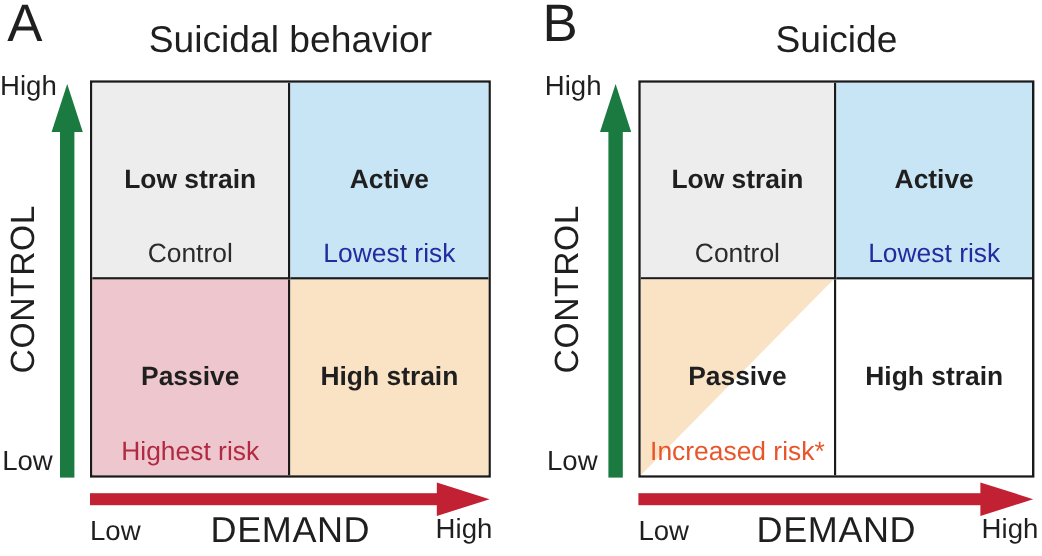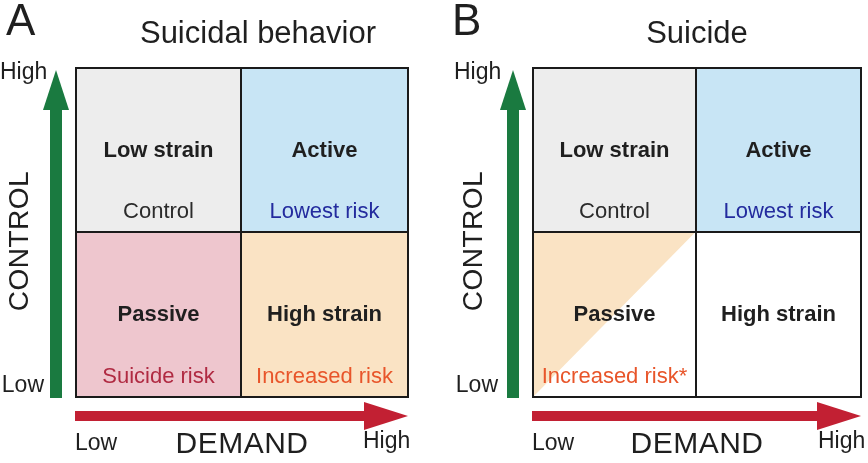--- a/index.html
+++ b/index.html
@@ -33,46 +33,45 @@
   .quad .note { position:absolute; z-index:1; bottom:7px; left:0; width:100%; text-align:center; font-size:22px; white-space:nowrap; }
   .tri-overlay { position:absolute; inset:0; clip-path:polygon(0 0, 100% 0, 0 100%); z-index:0; }
 </style>
 </head>
 <body>
 
 <div class="canvas">
 
   <section>
     <div class="panel-letter abs" style="left:6px; top:-2px;">A</div>
-    <div class="panel-title abs" style="left:91px; top:16px; width:334px;">Suicidal behavior</div>
+    <div class="panel-title abs" style="left:75px; top:16px; width:334px;">Suicidal behavior</div>
 
     <div class="tick right-align abs" style="left:0; top:58px; width:44px;">High</div>
     <div class="tick right-align abs" style="left:0; top:371px; width:44px;">Low</div>
     <div>
       <div class="varrow-head abs" style="left: 43px; top: 70px; border-bottom-color: rgb(26, 122, 64);"></div>
       <div class="varrow-shaft abs" style="left: 50px; top: 106px; height: 292px; background: rgb(26, 122, 64);"></div>
     </div>
     <div class="vlabel abs" style="left:-81px; top:225px;">CONTROL</div>
 
     <div class="grid abs" style="left:75px; top:67px; width:334px; height:331px;">
       <div class="quad q-tl" style="background: rgb(237, 237, 237);">
         <div class="name">Low strain</div>
         <div class="note" style="color: rgb(43, 43, 43);">Control</div>
       </div>
       <div class="quad q-tr" style="background: rgb(200, 229, 245);">
         <div class="name">Active</div>
         <div class="note" style="color: rgb(35, 43, 158);">Lowest risk</div>
       </div>
       <div class="quad q-bl" style="background: rgb(238, 198, 206);">
         <div class="name">Passive</div>
-        <div class="note" style="color: rgb(176, 42, 66);">Suicide risk</div>
+        <div class="note" style="color: rgb(176, 42, 66);">Highest risk</div>
       </div>
       <div class="quad q-br" style="background: rgb(250, 227, 196);">
         <div class="name">High strain</div>
-        <div class="note" style="color: rgb(232, 85, 42);">Increased risk</div>
       </div>
     </div>
 
     <div>
       <div class="harrow-shaft abs" style="left: 75px; top: 411px; width: 292px; background: rgb(194, 32, 51);"></div>
       <div class="harrow-head abs" style="left: 364px; top: 402px; border-left-color: rgb(194, 32, 51);"></div>
     </div>
     <div class="tick abs" style="left:75px; top:429px;">Low</div>
     <div class="axis-word abs" style="left:75px; top:426px; width:334px; text-align:center;">DEMAND</div>
     <div class="tick abs" style="left:363px; top:427px;">High</div>

